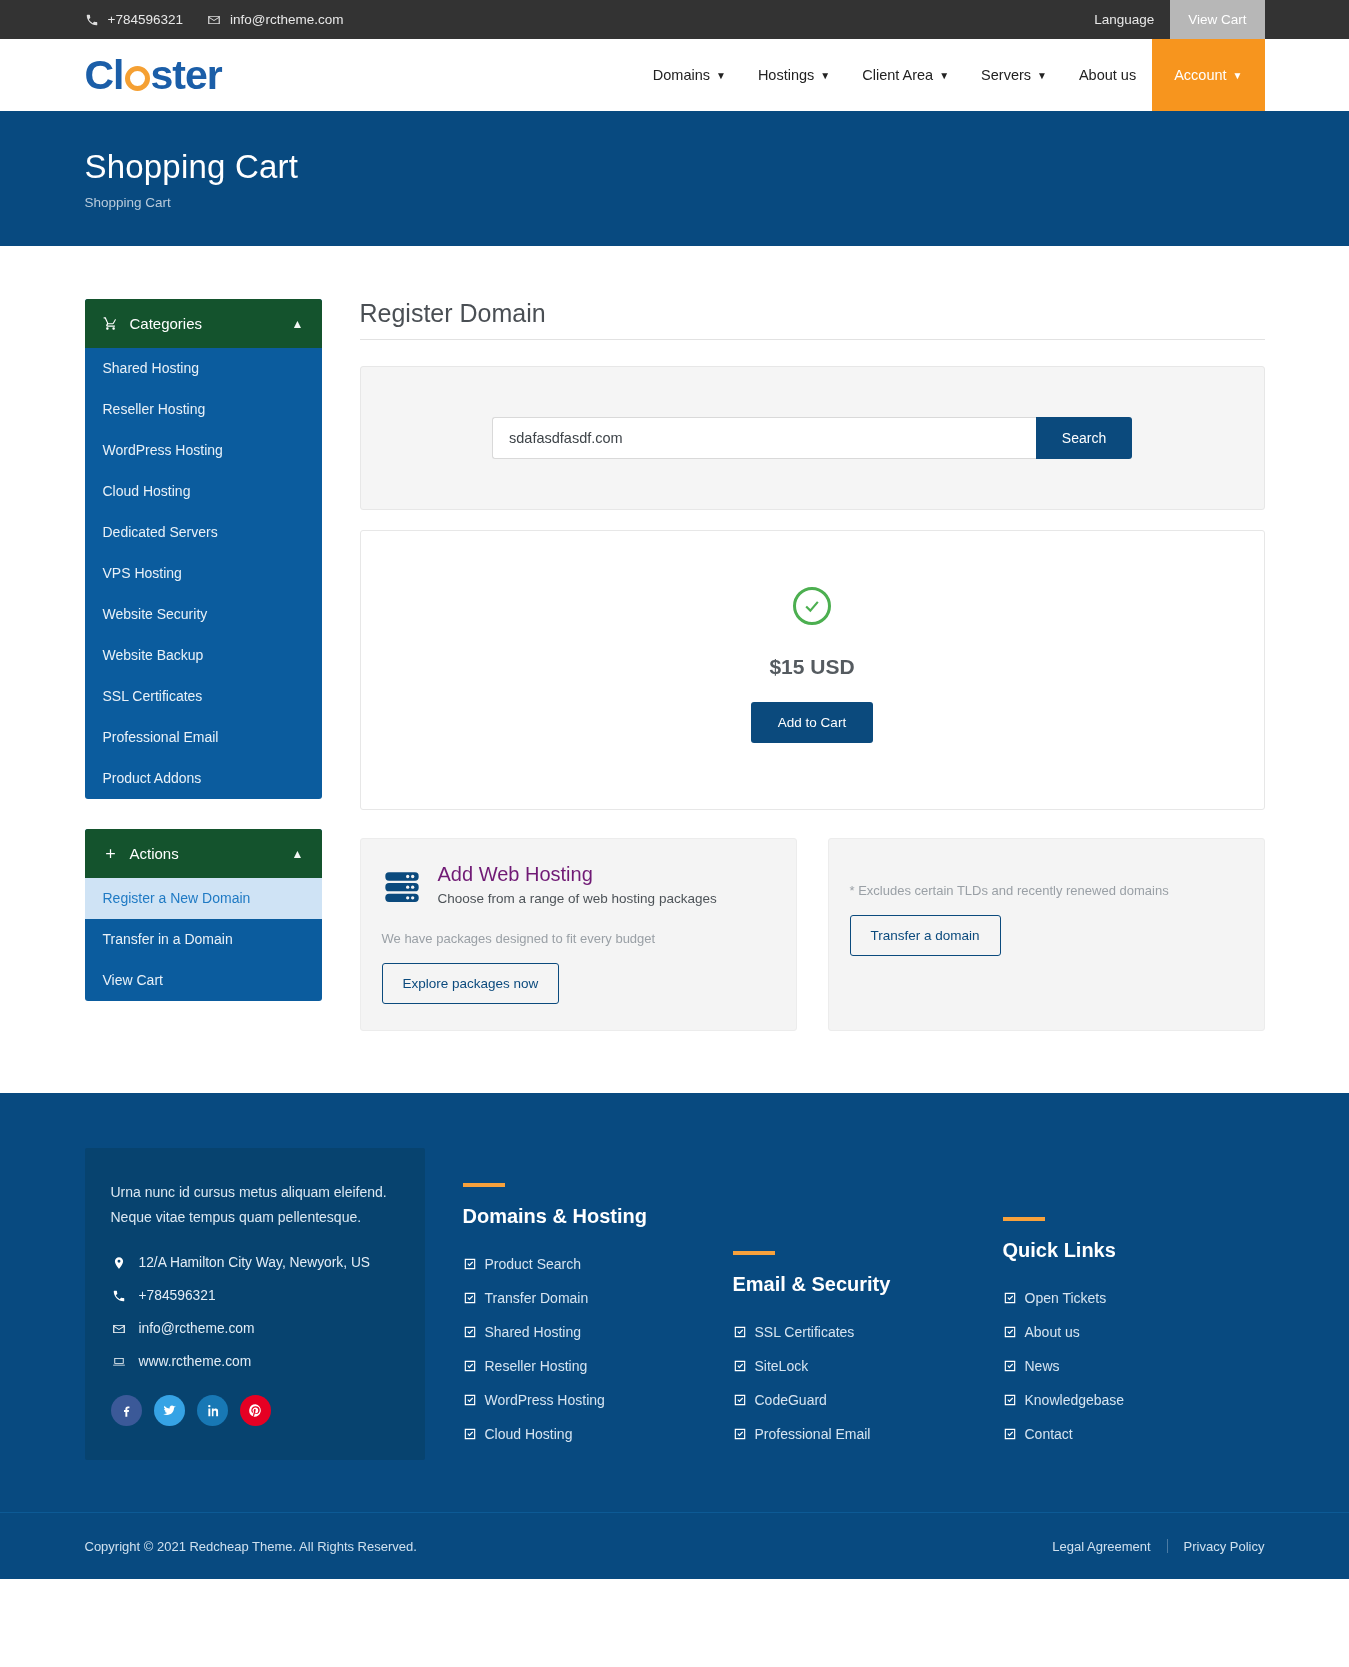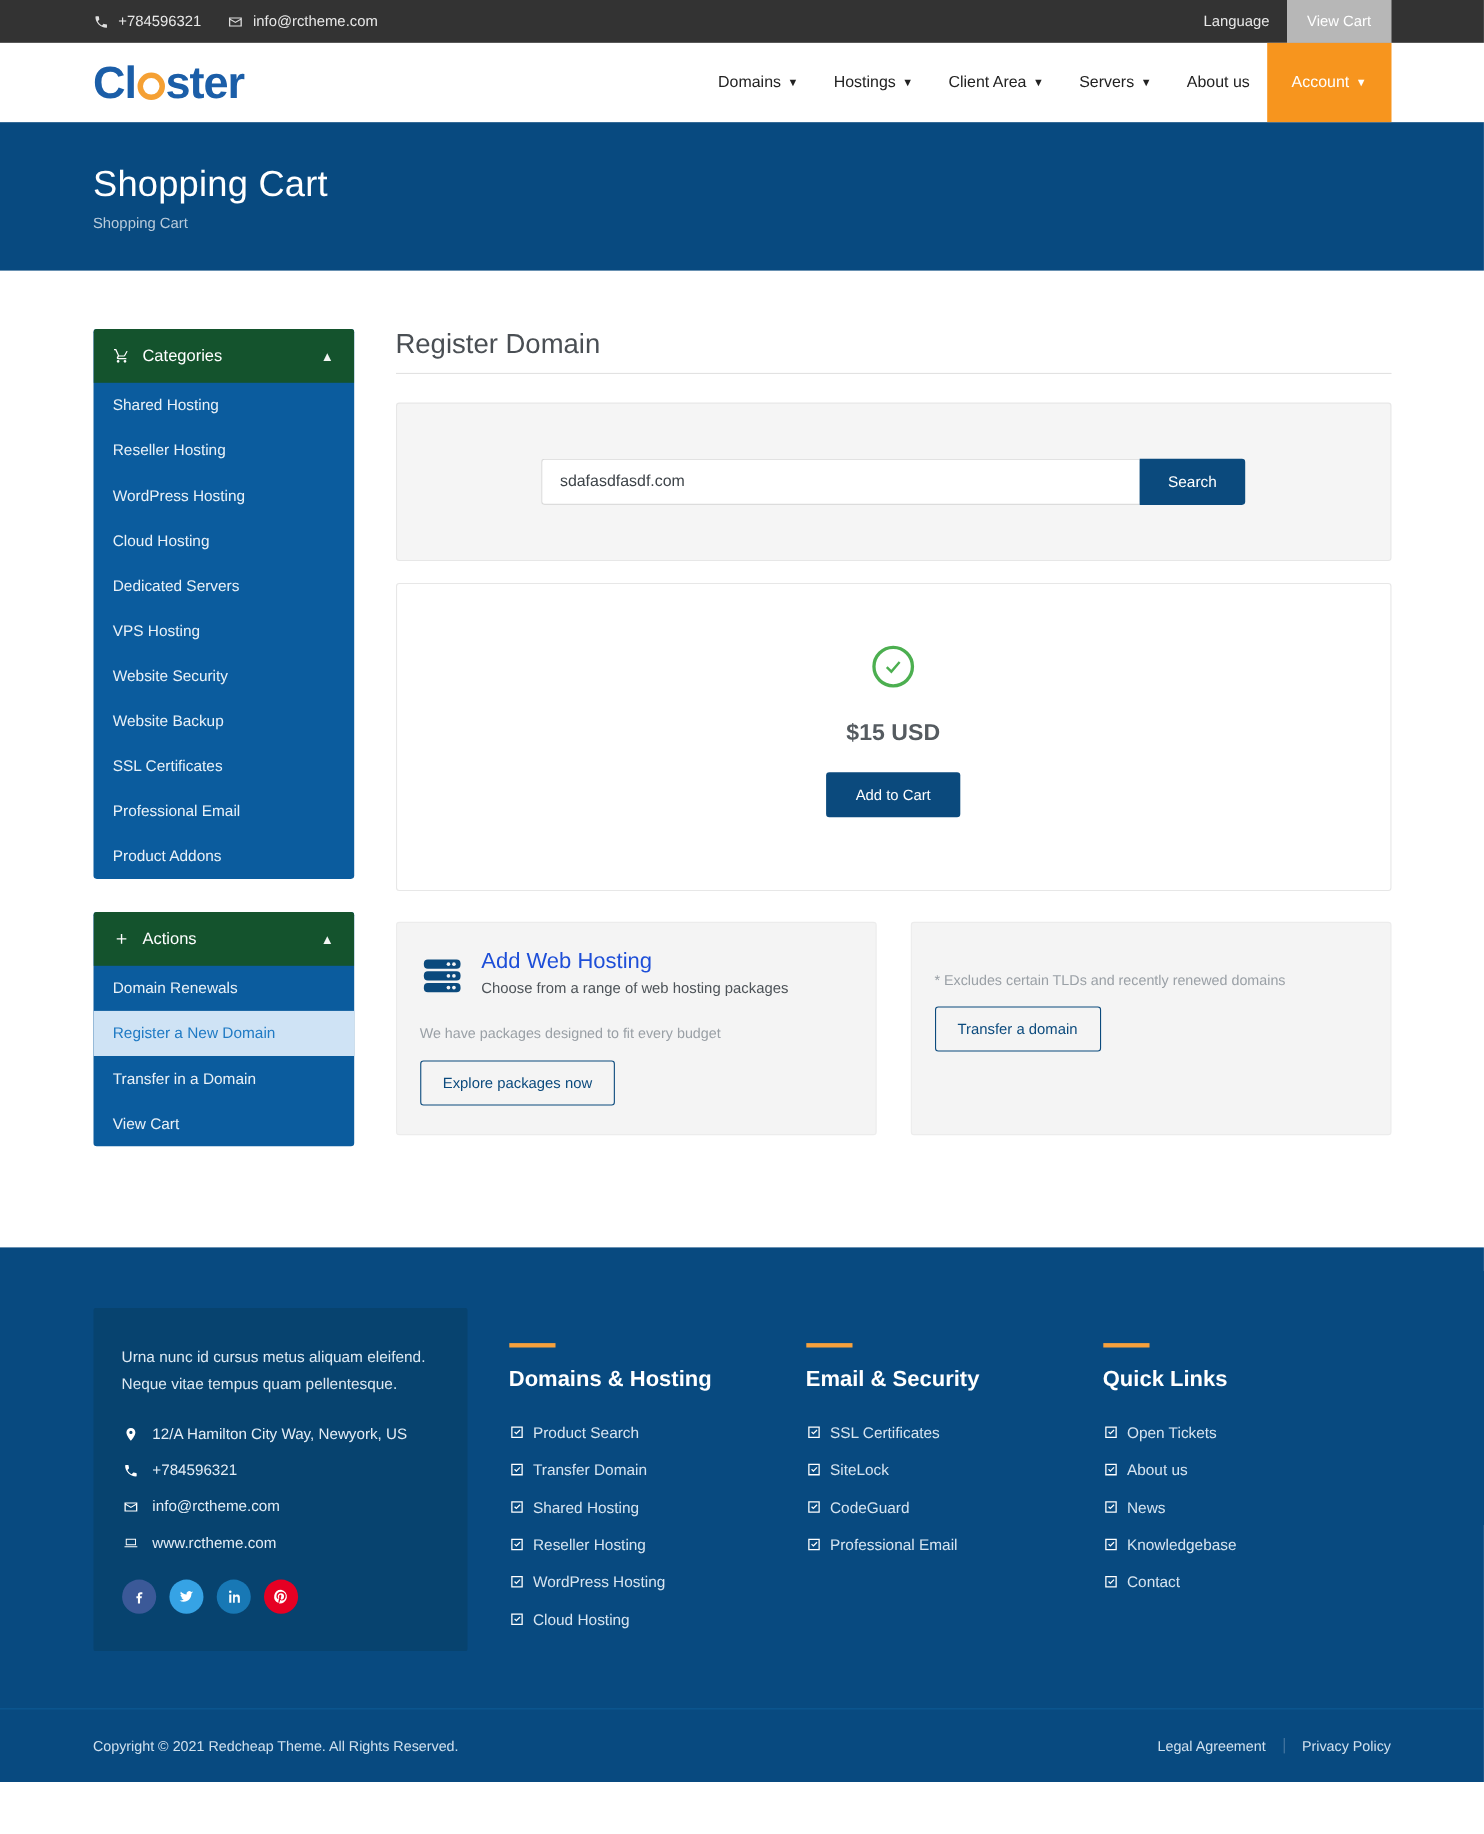--- a/index.html
+++ b/index.html
@@ -169,33 +169,33 @@
 
   
   .cards { display: flex; gap: 31px; margin-top: 28px; }
   .card {
     flex: 1; background: #f4f4f4; border: 1px solid #ececec; border-radius: 3px;
     padding: 24px 21px 26px;
   }
   .card-head { display: flex; align-items: flex-start; gap: 14px; }
   .card-ico { width: 42px; flex: 0 0 42px; padding-top: 4px; }
   .card-ico svg { width: 40px; height: 40px; fill: #0b4a7d; }
-  .card-title { font-size: 20px; font-weight: 400; color: #1d4ed8; line-height: 1.15; }
+  .card-title { font-size: 20px; font-weight: 400; color: #701a75; line-height: 1.15; }
   .card-sub { font-size: 13.5px; color: #4d5358; margin-top: 5px; }
   .card-note { font-size: 13px; color: #9aa0a6; margin-top: 20px; }
   .card-btn {
     display: inline-block; margin-top: 17px;
     border: 1px solid #0b4a7d; color: #0b4a7d; background: transparent;
     padding: 12px 20px; font-size: 13.5px; border-radius: 3px;
     font-family: "Liberation Sans", sans-serif; cursor: pointer;
   }
 
   
   .footer { background: #084a80; padding: 55px 0 0; }
-  .footer-inner { width: 1180px; margin: 0 auto; display: flex; gap: 0; }
+  .footer-inner { width: 1180px; margin: 0 auto; display: flex; gap: 0; align-items: flex-end; }
   .f-about {
     width: 340px; flex: 0 0 340px;
     background: #07436f; padding: 32px 26px 34px; border-radius: 2px;
     margin-right: 30px;
   }
   .f-about p { font-size: 14px; color: #dce8f2; line-height: 1.75; }
   .f-contacts { margin-top: 26px; }
   .f-crow { display: flex; align-items: center; gap: 12px; margin-bottom: 18px; font-size: 13.8px; color: #e3edf6; }
   .f-crow .ic { width: 16px; display: inline-flex; justify-content: center; }
   .f-crow .ic svg { width: 14px; height: 14px; fill: #ffffff; }
@@ -333,21 +333,20 @@
       <div class="panel-head">
         <span class="ph-ico">
           <svg viewBox="0 0 24 24">
               <path d="M19 11h-6V5h-2v6H5v2h6v6h2v-6h6z"></path>
             </svg>
         </span>
         <span class="ph-title">Actions</span>
         <span class="chev">▲</span>
       </div>
       <ul class="panel-list">
-        <li>Domain Renewals</li>
         <li class="active">Register a New Domain</li>
         <li>Transfer in a Domain</li>
         <li>View Cart</li>
       </ul>
     </div>
 
   </div>
 
   <div class="content">
 

